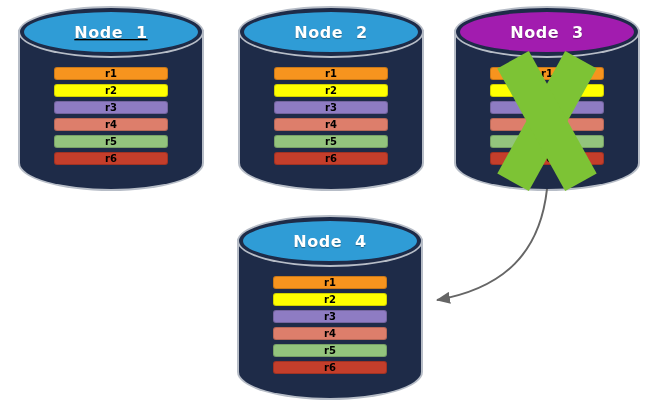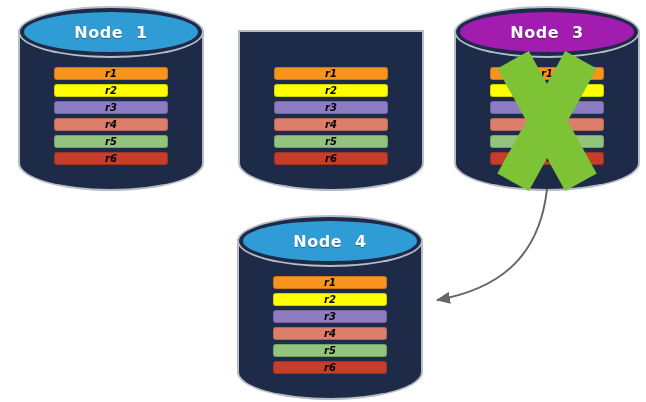--- a/index.html
+++ b/index.html
@@ -44,21 +44,20 @@
     font-weight: bold;
     word-spacing: 7px;
     letter-spacing: 0.5px;
     text-shadow: 0 1px 1px rgba(0,0,0,0.35);
   }
   .rows {
     position: absolute;
     left: 34px;
     top: 59px;
     width: 114px;
-    font-style: italic;
   }
   .row {
     height: 13px;
     margin-bottom: 4px;
     border-radius: 3px;
     border: 1px solid rgba(0,0,0,0.18);
     box-sizing: border-box;
     text-align: center;
     font-size: 10px;
     font-weight: bold;
@@ -93,34 +92,37 @@
   <div class="node" style="left:20px; top:8px;">
     <div class="cyl-body" style="background-color: rgb(30, 43, 72);"></div>
     <div class="rows">
       <div class="row" style="background-color: rgb(247, 148, 30);">r1</div>
       <div class="row" style="background-color: rgb(255, 255, 0);">r2</div>
       <div class="row" style="background-color: rgb(142, 124, 195);">r3</div>
       <div class="row" style="background-color: rgb(221, 126, 107);">r4</div>
       <div class="row" style="background-color: rgb(147, 196, 125);">r5</div>
       <div class="row" style="background-color: rgb(196, 62, 43);">r6</div>
     </div>
-    <div class="cyl-top" style="background-color: rgb(47, 156, 214);">
+    <div class="cyl-top" style="background-color: rgb(47, 156, 214); text-decoration: underline;">
       <span class="node-title">Node 1</span>
     </div>
   </div>
 
   <div class="node" style="left:240px; top:8px;">
     <div class="cyl-body" style="background-color: rgb(30, 43, 72);"></div>
     <div class="rows">
       <div class="row" style="background-color: rgb(247, 148, 30);">r1</div>
       <div class="row" style="background-color: rgb(255, 255, 0);">r2</div>
       <div class="row" style="background-color: rgb(142, 124, 195);">r3</div>
       <div class="row" style="background-color: rgb(221, 126, 107);">r4</div>
       <div class="row" style="background-color: rgb(147, 196, 125);">r5</div>
       <div class="row" style="background-color: rgb(196, 62, 43);">r6</div>
+    </div>
+    <div class="cyl-top" style="background-color: rgb(47, 156, 214);">
+      <span class="node-title">Node 2</span>
     </div>
   </div>
 
   <div class="node" style="left:456px; top:8px;">
     <div class="cyl-body" style="background-color: rgb(30, 43, 72);"></div>
     <div class="rows">
       <div class="row" style="background-color: rgb(247, 148, 30);">r1</div>
       <div class="row" style="background-color: rgb(255, 255, 0);">r2</div>
       <div class="row" style="background-color: rgb(142, 124, 195);">r3</div>
       <div class="row" style="background-color: rgb(221, 126, 107);">r4</div>

